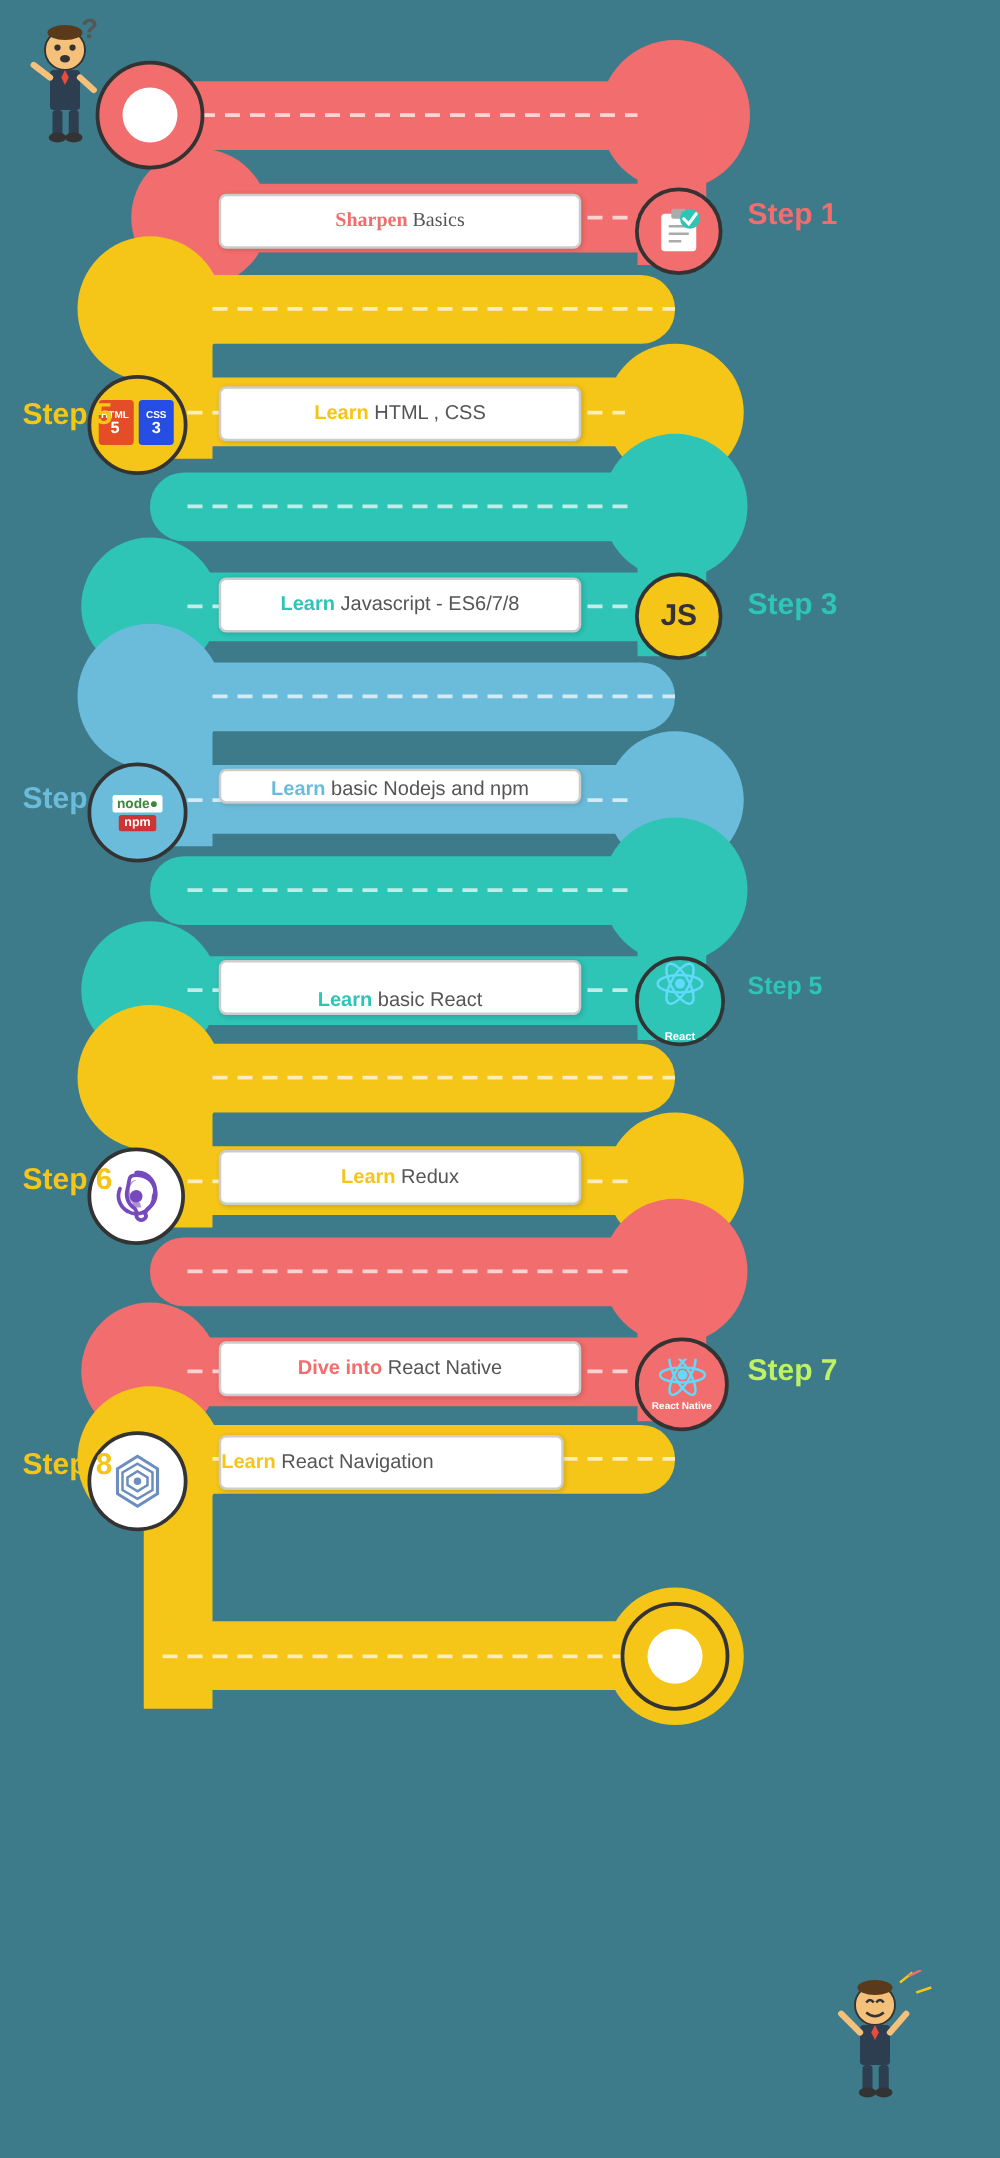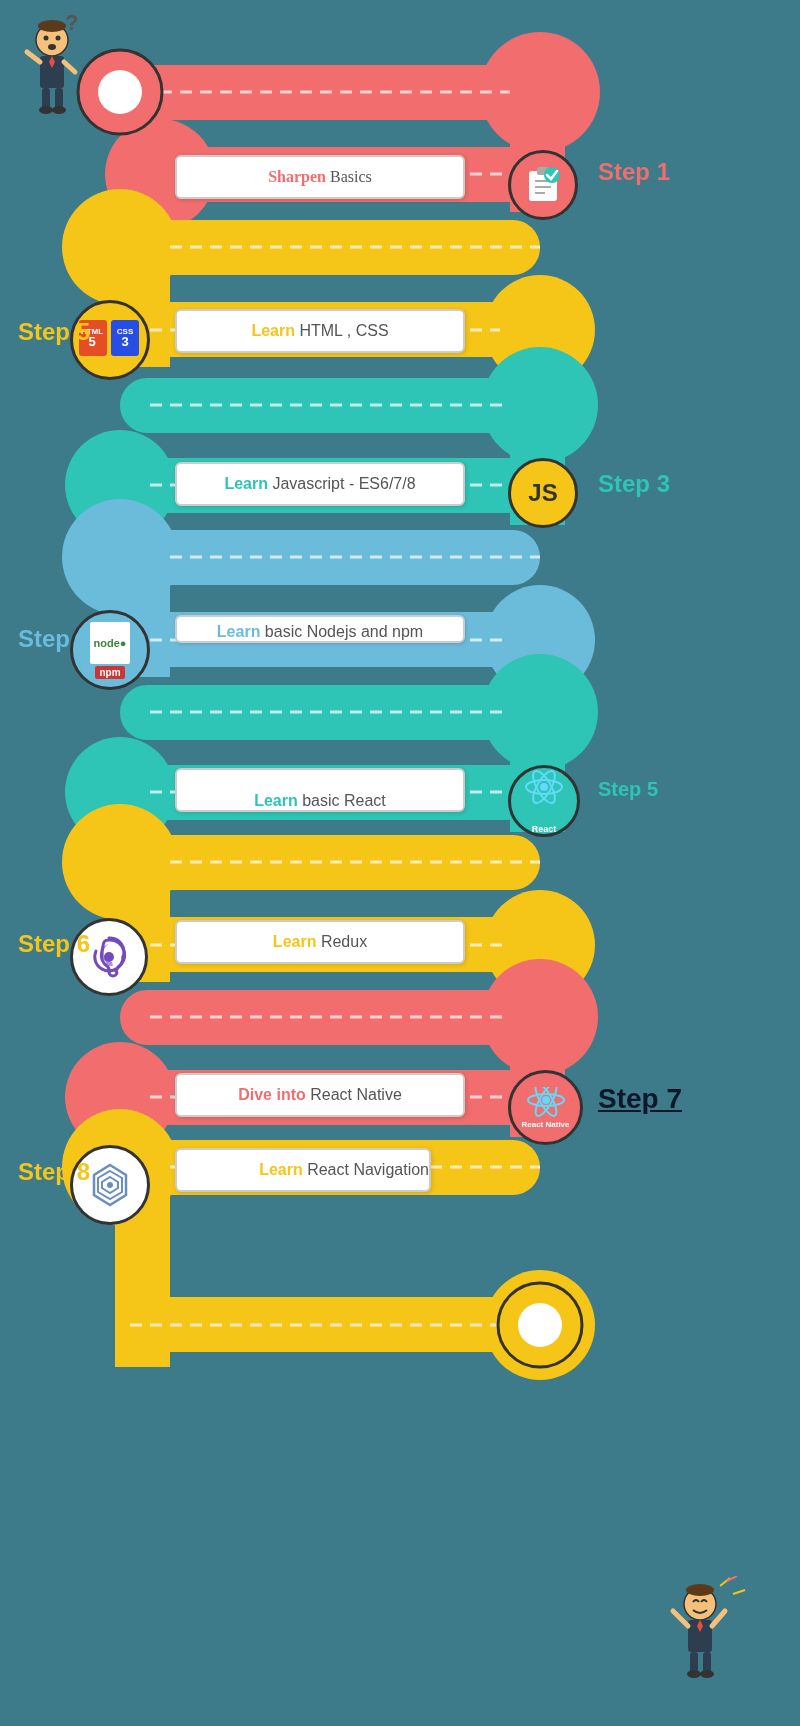--- a/index.html
+++ b/index.html
@@ -203,21 +203,21 @@
 
   <div style="position:absolute; top:470px; left:598px; z-index:10;">
     <span style="color:#2ec4b6; font-size:24px; font-weight:bold;">Step 3</span>
   </div>
 
   <div style="position:absolute; top:615px; left:175px; width:290px; height:28px; background:white; border-radius:6px; border:2px solid #ccc; display:flex; align-items:flex-end; justify-content:center; z-index:5; box-shadow:1px 1px 4px rgba(0,0,0,0.15);">
     <span style="color:#555; font-size:16px;"><span style="color:#6bbcdb; font-weight:bold;">Learn</span> <span>basic Nodejs and npm</span></span>
   </div>
 
   <div style="position:absolute; top:610px; left:70px; width:80px; height:80px; background:#6bbcdb; border-radius:50%; border:3px solid #333; display:flex; align-items:center; justify-content:center; z-index:10; flex-direction:column;">
-    <div style="color:#3c873a; font-size:11px; font-weight:bold; background:white; padding:15px 4px; border-radius:2px; margin-bottom:2px;">node●</div>
+    <div style="color:#3c873a; font-size:11px; font-weight:bold; background:white; padding:1px 4px; border-radius:2px; margin-bottom:2px;">node●</div>
     <div style="background:#cc3534; color:white; font-size:10px; font-weight:bold; padding:1px 4px; border-radius:2px;">npm</div>
   </div>
 
   <div style="position:absolute; top:625px; left:18px; z-index:10;">
     <span style="color:#6bbcdb; font-size:24px; font-weight:bold;">Step 4</span>
   </div>
 
   <div style="position:absolute; top:768px; left:175px; width:290px; height:44px; background:white; border-radius:6px; border:2px solid #ccc; display:flex; align-items:flex-end; justify-content:center; z-index:5; box-shadow:1px 1px 4px rgba(0,0,0,0.15);">
     <span style="color:#555; font-size:16px;"><span style="color:#2ec4b6; font-weight:bold;">Learn</span> <span>basic React</span></span>
   </div>
@@ -266,24 +266,24 @@
     <svg width="38" height="32" viewBox="0 0 38 32">
       <circle cx="19" cy="13" r="4" fill="#61dafb"></circle>
       <ellipse cx="19" cy="13" rx="18" ry="6" fill="none" stroke="#61dafb" stroke-width="2"></ellipse>
       <ellipse cx="19" cy="13" rx="18" ry="6" fill="none" stroke="#61dafb" stroke-width="2" transform="rotate(60 19 13)"></ellipse>
       <ellipse cx="19" cy="13" rx="18" ry="6" fill="none" stroke="#61dafb" stroke-width="2" transform="rotate(120 19 13)"></ellipse>
     </svg>
     <div style="color:white; font-size:8px; margin-top:1px; font-weight:bold;">React Native</div>
   </div>
 
   <div style="position:absolute; top:1083px; left:598px; z-index:10;">
-    <span style="color:#0f172a; font-size:28px; font-weight:bold;text-decoration:underline;">Step 7</span>
-  </div>
-
-  <div style="position:absolute; top:1148px; left:175px; width:256px; height:44px; background:white; border-radius:6px; border:2px solid #ccc; display:flex; align-items:center; justify-content:flex-end; z-index:5; box-shadow:1px 1px 4px rgba(0,0,0,0.15);">
+    <span style="color:#bef264; font-size:24px; font-weight:bold;">Step 7</span>
+  </div>
+
+  <div style="position:absolute; top:1148px; left:175px; width:276px; height:44px; background:white; border-radius:6px; border:2px solid #ccc; display:flex; align-items:center; justify-content:flex-start; z-index:5; box-shadow:1px 1px 4px rgba(0,0,0,0.15);">
     <span style="color:#555; font-size:16px;"><span style="color:#f5c518; font-weight:bold;">Learn</span> <span>React Navigation</span></span>
   </div>
 
   <div style="position:absolute; top:1145px; left:70px; width:80px; height:80px; background:white; border-radius:50%; border:3px solid #333; display:flex; align-items:center; justify-content:center; z-index:10;">
     <svg width="48" height="48" viewBox="0 0 48 48">
 
       <polygon points="24,4 40,14 40,34 24,44 8,34 8,14" fill="none" stroke="#6c8ebf" stroke-width="2.5"></polygon>
       <polygon points="24,10 36,17 36,31 24,38 12,31 12,17" fill="none" stroke="#6c8ebf" stroke-width="2"></polygon>
       <polygon points="24,16 32,21 32,27 24,32 16,27 16,21" fill="none" stroke="#6c8ebf" stroke-width="2"></polygon>
       <circle cx="24" cy="24" r="3" fill="#6c8ebf"></circle>

